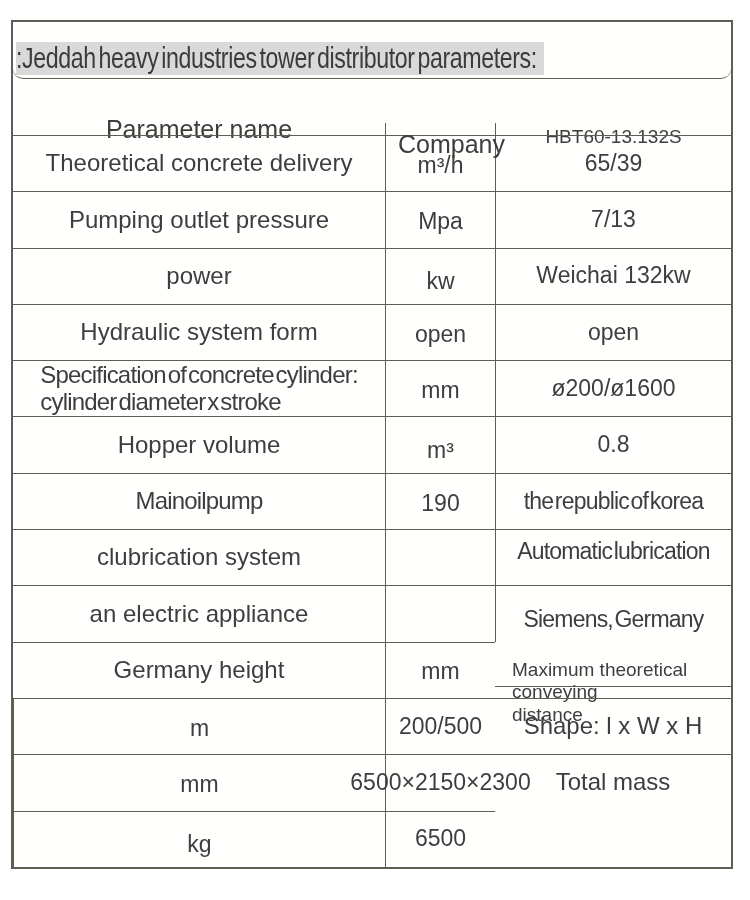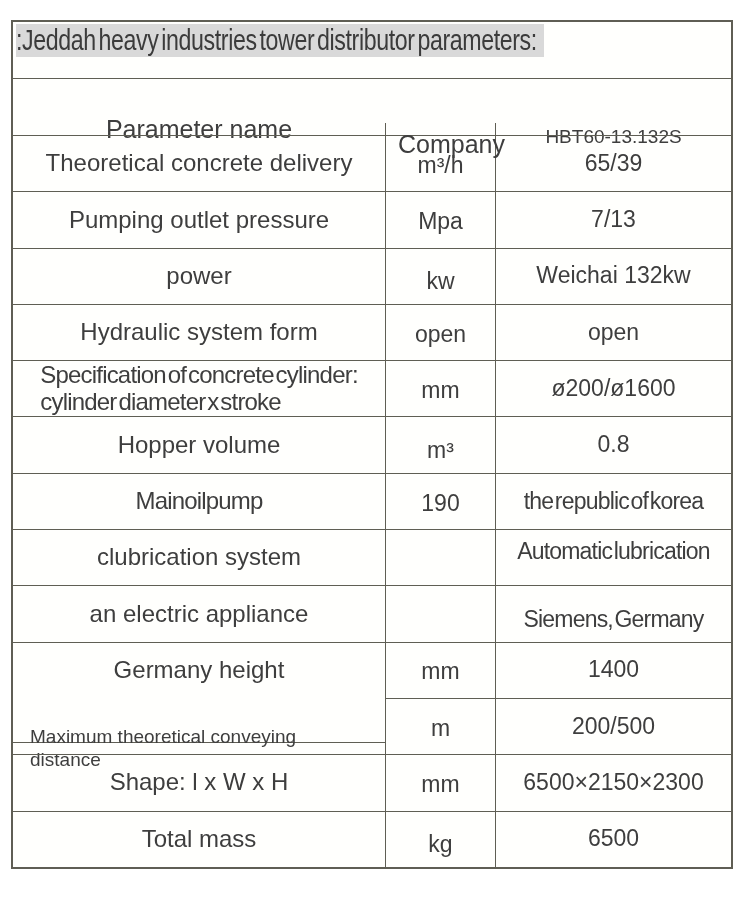--- a/index.html
+++ b/index.html
@@ -7,21 +7,21 @@
     position:relative;width:750px;height:900px;background:#ffffff;
     font-family:"Liberation Sans",sans-serif;color:#3e3e3e;overflow:hidden;
   }
   .spec-table{
     position:absolute;left:11px;top:20px;width:722px;
     border:2px solid #5f5e54;background:#fffffd;box-sizing:border-box;
   }
   
   .title-row{
     height:56px;border-bottom:1.5px solid #5f5e54;
-    display:flex;align-items:flex-start;background:#fffffd;
+    display:flex;align-items:flex-end;background:#fffffd;border-radius:10px;
   }
   .title-bg{
     background:#d9d9d9;margin:2px 0 3px 3px;width:528px;
     display:flex;align-items:center;
   }
   .title-text{
     font-size:29px;color:#3b3b3b;white-space:nowrap;
     letter-spacing:-0.5px;word-spacing:-4px;
     transform:scaleX(0.80);transform-origin:left center;
   }
@@ -108,21 +108,20 @@
       <div class="cell c1 name">clubrication system</div>
       <div class="cell c2 unit"></div>
       <div class="cell c3 value cond hi">Automatic lubrication</div>
 
       <div class="cell c1 name">an electric appliance</div>
       <div class="cell c2 unit"></div>
       <div class="cell c3 value cond lo">Siemens, Germany</div>
 
       <div class="cell c1 name">Germany height</div>
       <div class="cell c2 unit">mm</div>
-      <div class="cell c3 value">1400</div>
 
       <div class="cell c1 name left">Maximum theoretical conveying
 distance</div>
       <div class="cell c2 unit">m</div>
       <div class="cell c3 value">200/500</div>
 
       <div class="cell c1 name">Shape: l x W x H</div>
       <div class="cell c2 unit">mm</div>
       <div class="cell c3 value">6500×2150×2300</div>
 

